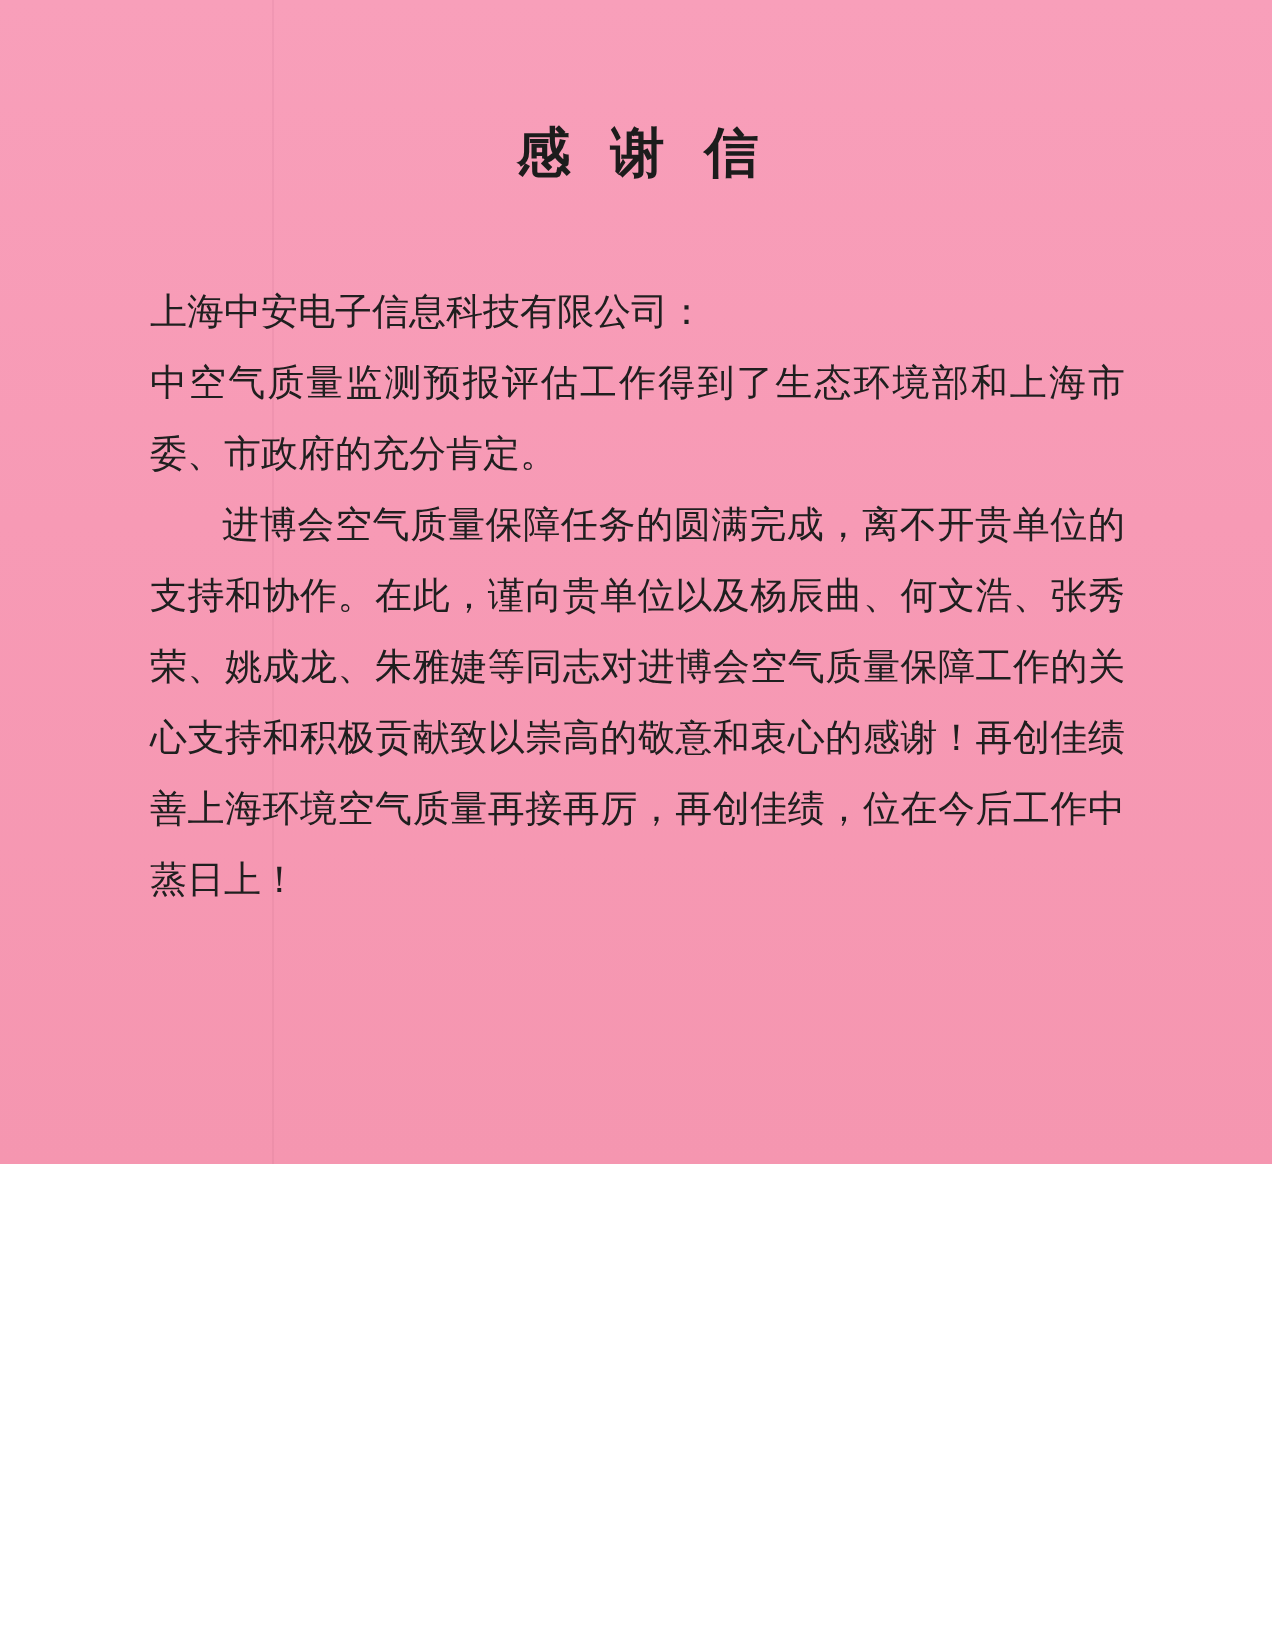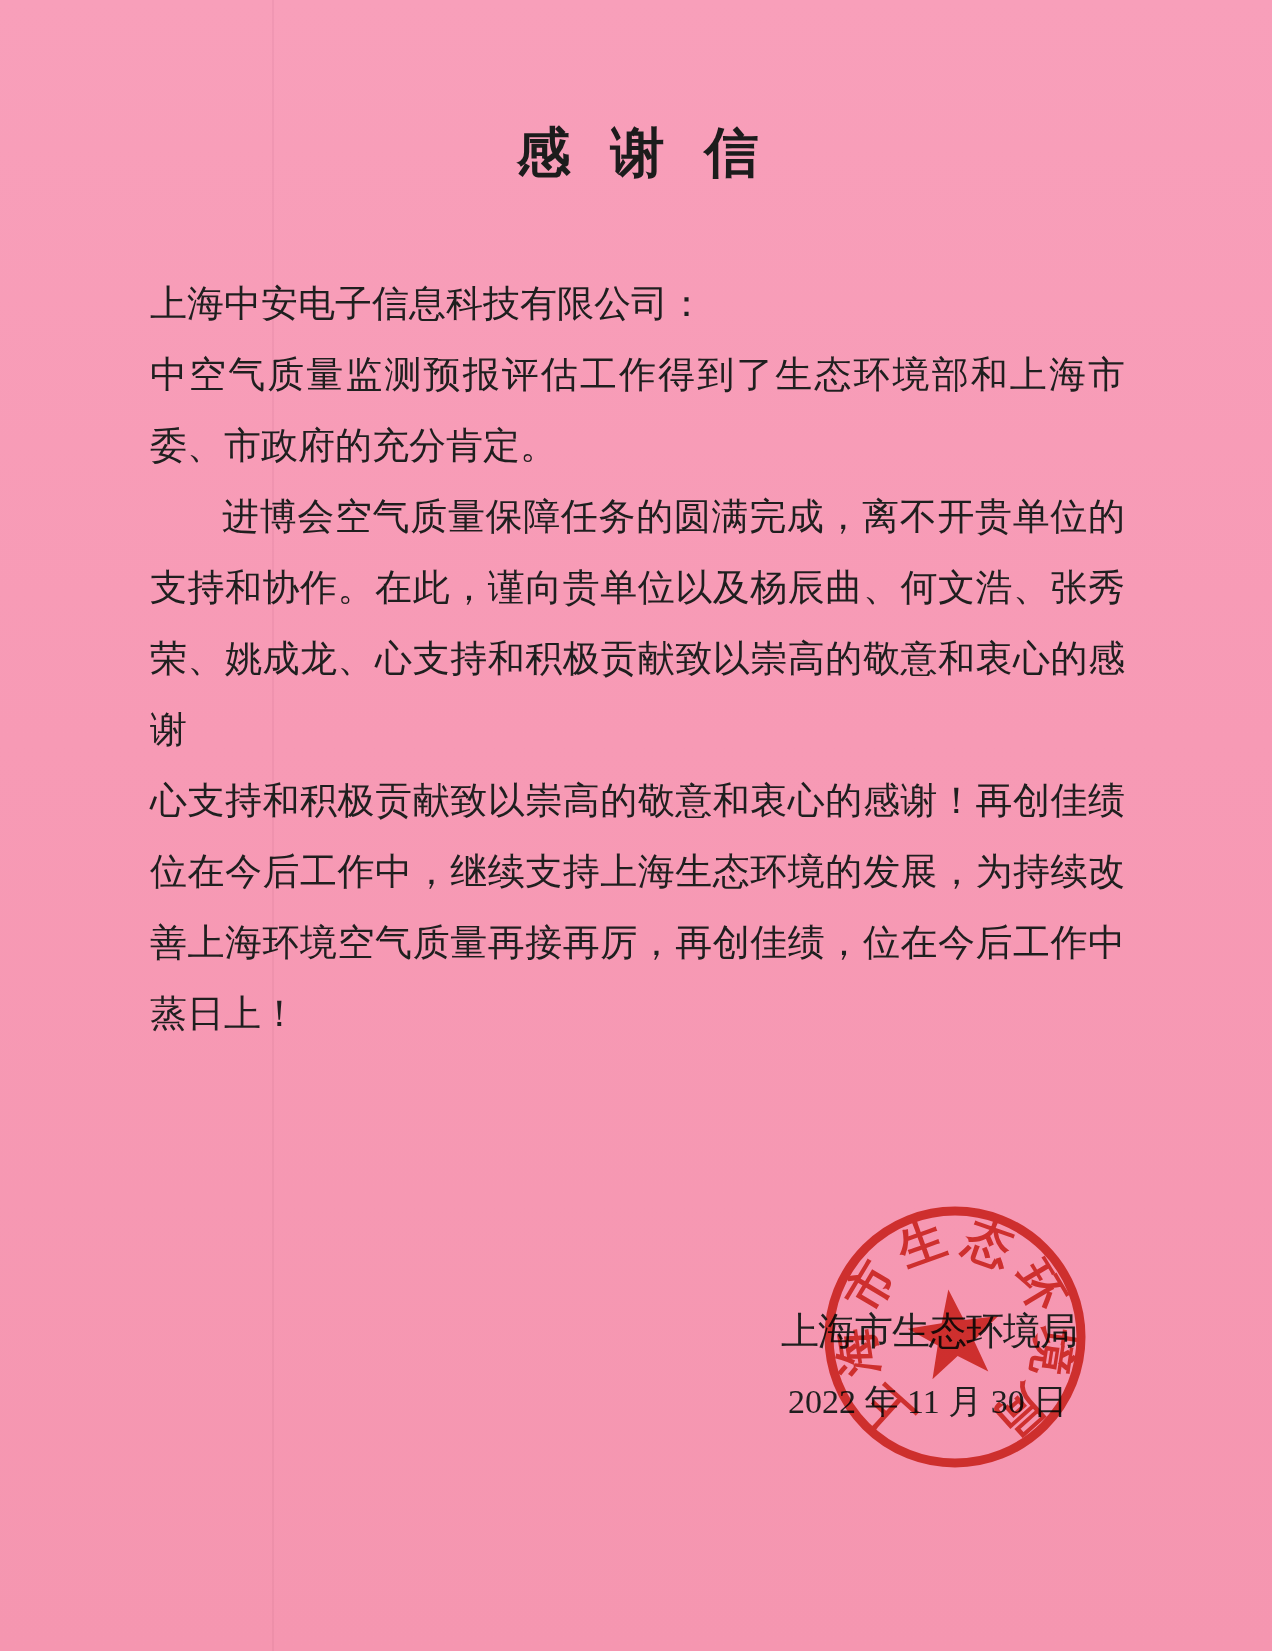--- a/index.html
+++ b/index.html
@@ -1,19 +1,19 @@
 <!DOCTYPE html>
 <html><head>
 <meta charset="utf-8">
 <style>
   html,body { margin:0; padding:0; }
   .page {
     position: relative;
     width: 1272px;
-    height: 1651px;
+    height: 1164px;
     background: linear-gradient(180deg, #f89fba 0%, #f79ab5 45%, #f596b0 100%);
     overflow: hidden;
     font-family: "Liberation Serif", "DejaVu Serif", serif;
     color: #242424;
   }
   .fold-line {
     position: absolute;
     left: 272px; top: 0;
     width: 2px; height: 100%;
     background: rgba(120, 30, 60, 0.06);
@@ -27,21 +27,21 @@
     font-size: 54px;
     line-height: 62px;
     font-weight: 700;
     letter-spacing: 40px;
     padding-left: 40px;
     box-sizing: border-box;
     color: #1c1c1c;
   }
   .body-text {
     position: absolute;
-    top: 268px; left: 150px;
+    top: 276px; left: 150px;
     width: 975px;
     font-size: 37px;
     line-height: 71px;
     color: #1f1f1f;
   }
   .line {
     width: 975px;
     text-align: justify;
     text-align-last: justify;
   }
@@ -93,23 +93,22 @@
     <div class="line short">上海中安电子信息科技有限公司：</div>
 
     <div>
       <div class="line">中空气质量监测预报评估工作得到了生态环境部和上海市</div>
       <div class="line short">委、市政府的充分肯定。</div>
     </div>
 
     <div>
       <div class="line indent">进博会空气质量保障任务的圆满完成，离不开贵单位的</div>
       <div class="line">支持和协作。在此，谨向贵单位以及杨辰曲、何文浩、张秀</div>
-      <div class="line">荣、姚成龙、心支持和积极贡献致以崇高的敬意和衷心的感谢</div>
+      <div class="line">荣、姚成龙、朱雅婕等同志对进博会空气质量保障工作的关</div>
       <div class="line">心支持和积极贡献致以崇高的敬意和衷心的感谢！再创佳绩</div>
-      <div class="line">位在今后工作中，继续支持上海生态环境的发展，为持续改</div>
       <div class="line">善上海环境空气质量再接再厉，再创佳绩，位在今后工作中</div>
       <div class="line short">蒸日上！</div>
     </div>
   </div>
 
   <div class="signature">上海市生态环境局</div>
   <div class="date">2022 年 11 月 30 日</div>
 
   <svg class="seal" viewBox="0 0 300 300">
     <circle cx="150" cy="150" r="126" fill="none" stroke-width="9" stroke="#d23b2c"></circle>

